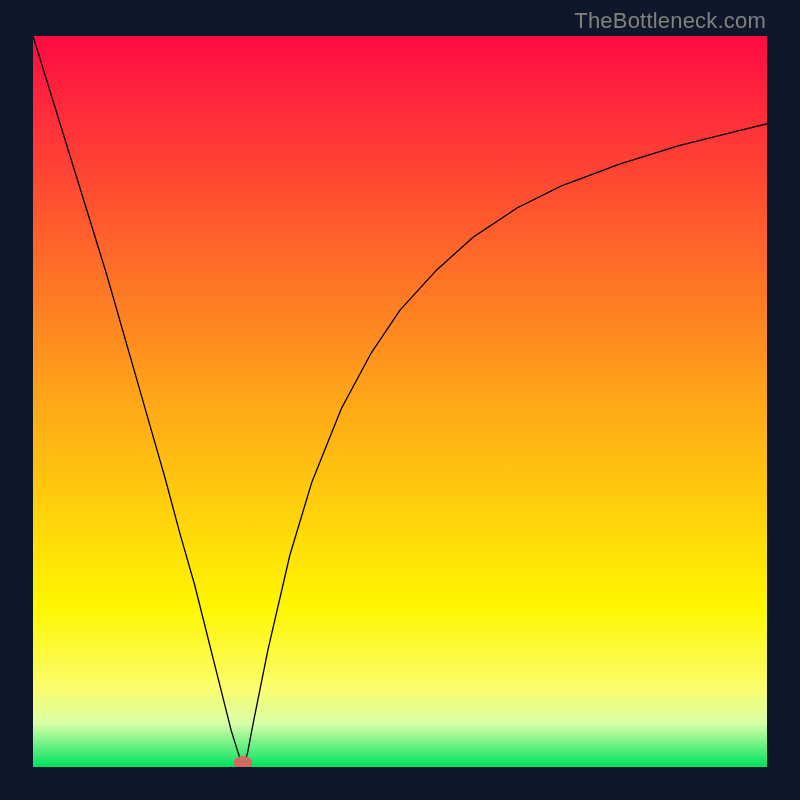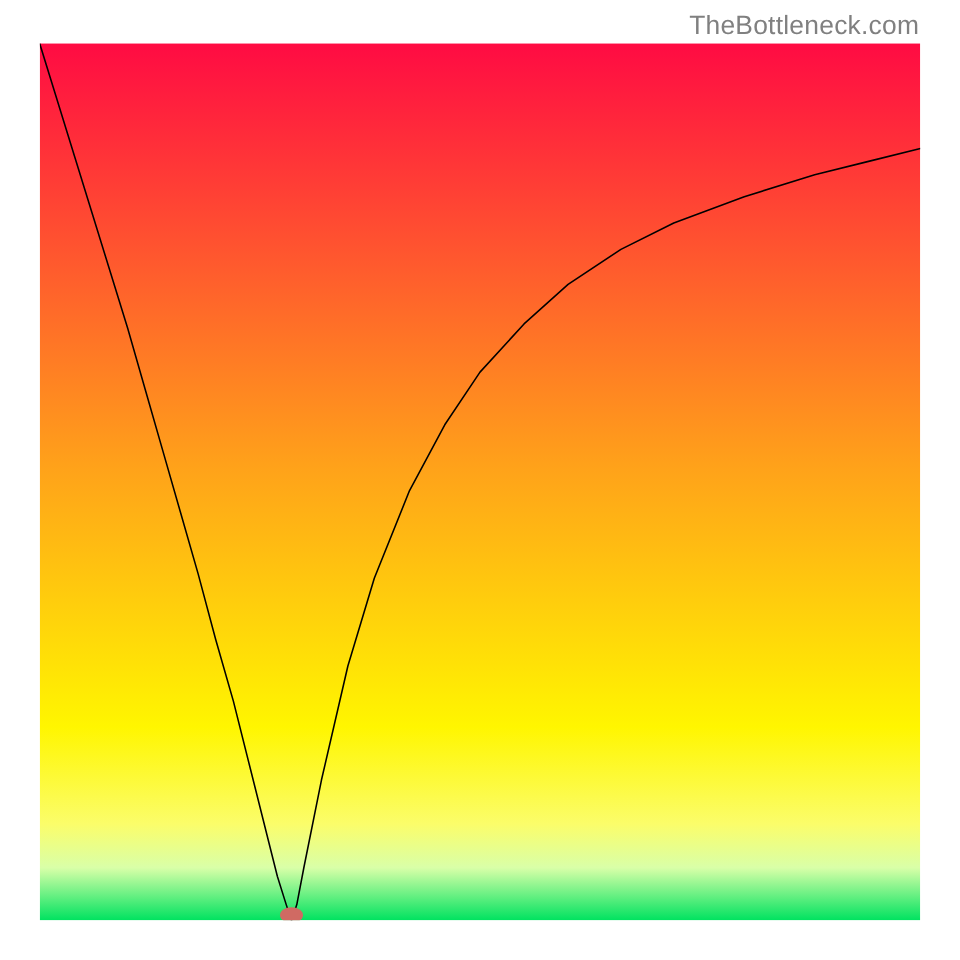--- a/index.html
+++ b/index.html
@@ -9,21 +9,21 @@
     height: 800px;
     background: #000;
     overflow: hidden;
   }
   .frame {
     position: absolute;
     left: 0;
     top: 0;
     width: 800px;
     height: 800px;
-    background: #ffffff;
+    background: #0f172a;
   }
   .plot-area {
     position: absolute;
     left: 33px;
     top: 36px;
     width: 734px;
     height: 731px;
     overflow: hidden;
   }
   .plot-area svg {

